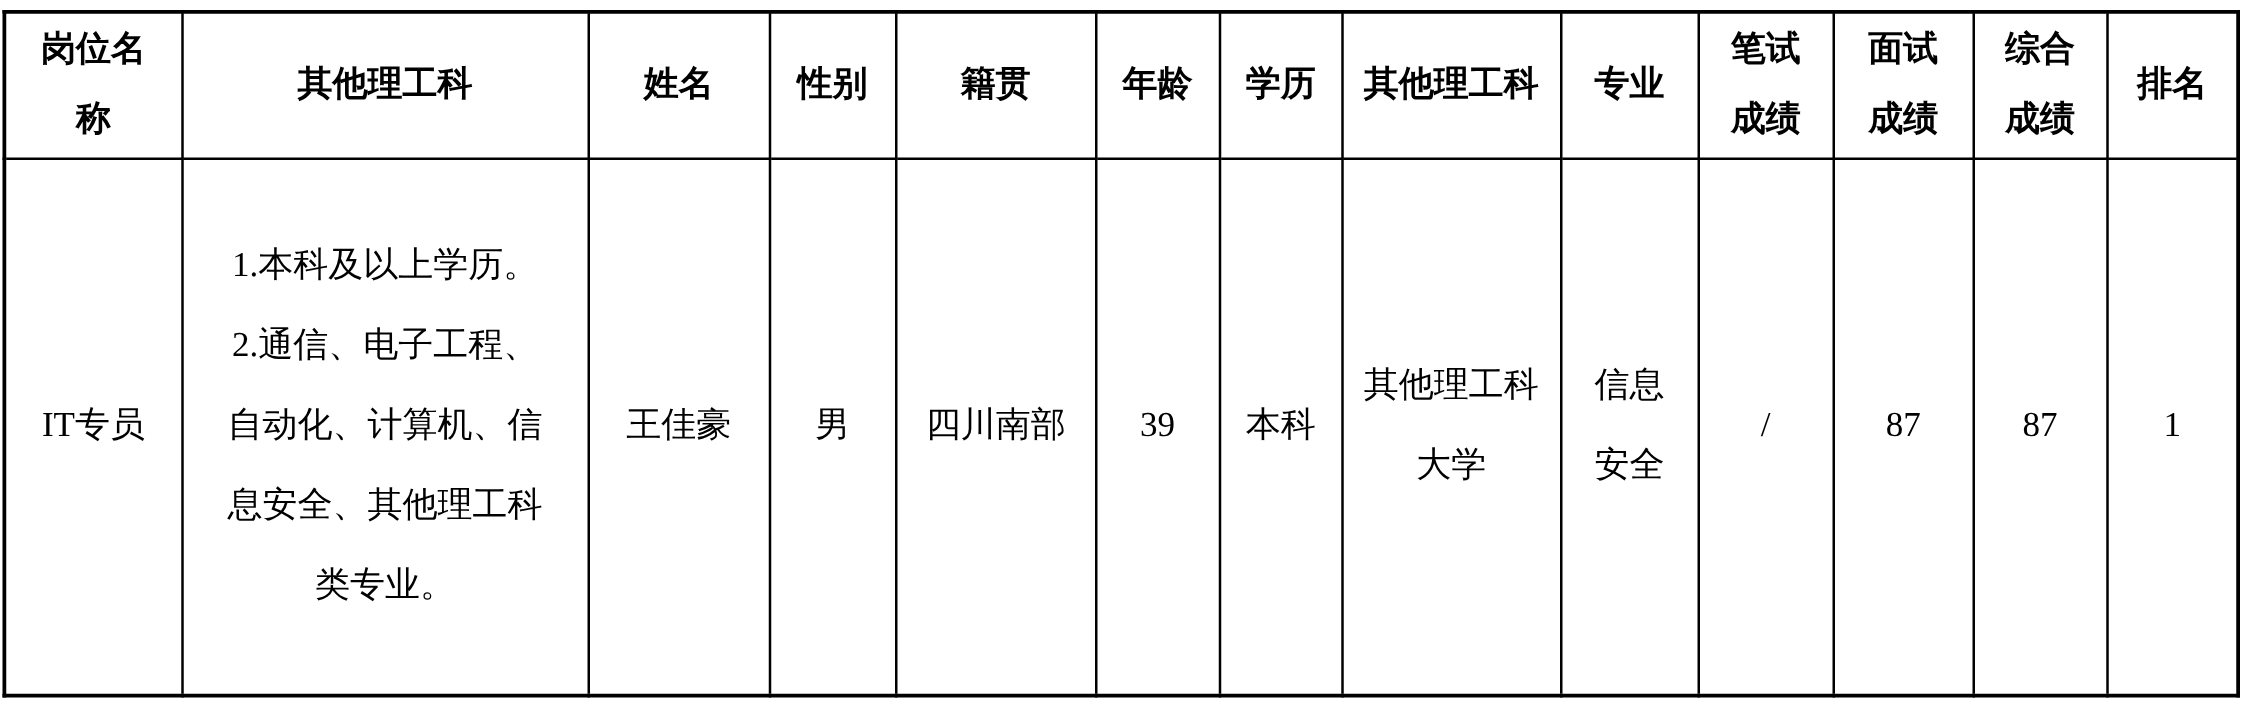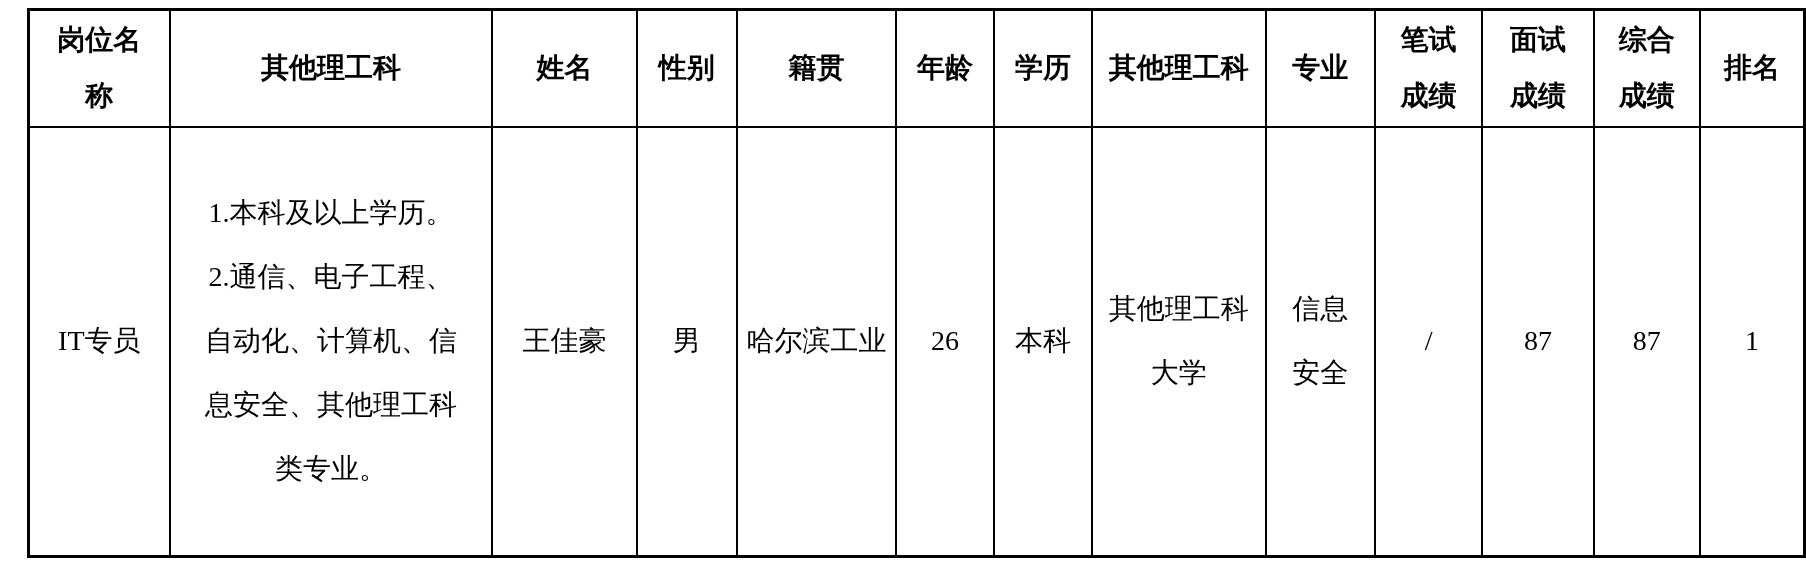--- a/index.html
+++ b/index.html
@@ -9,21 +9,21 @@
   }
   body {
     width: 1806px;
     height: 567px;
     position: relative;
     font-family: "Liberation Serif", "DejaVu Serif", serif;
     color: #000000;
   }
   .doc-table-wrap {
     position: absolute;
-    left: 27px;
+    left: 2px;
     top: 8px;
   }
   table.results {
     border-collapse: collapse;
     table-layout: fixed;
     border: 3px solid #000000;
     background: #ffffff;
   }
   table.results th,
   table.results td {
@@ -104,22 +104,22 @@
     <tbody>
       <tr class="data-row">
         <td>IT专员</td>
         <td>1.本科及以上学历。
 2.通信、电子工程、
 自动化、计算机、信
 息安全、其他理工科
 类专业。</td>
         <td>王佳豪</td>
         <td>男</td>
-        <td>哈尔滨工业</td>
-        <td>26</td>
+        <td>四川南部</td>
+        <td>39</td>
         <td>本科</td>
         <td>其他理工科
 大学</td>
         <td>信息
 安全</td>
         <td>/</td>
         <td>87</td>
         <td>87</td>
         <td>1</td>
       </tr>

